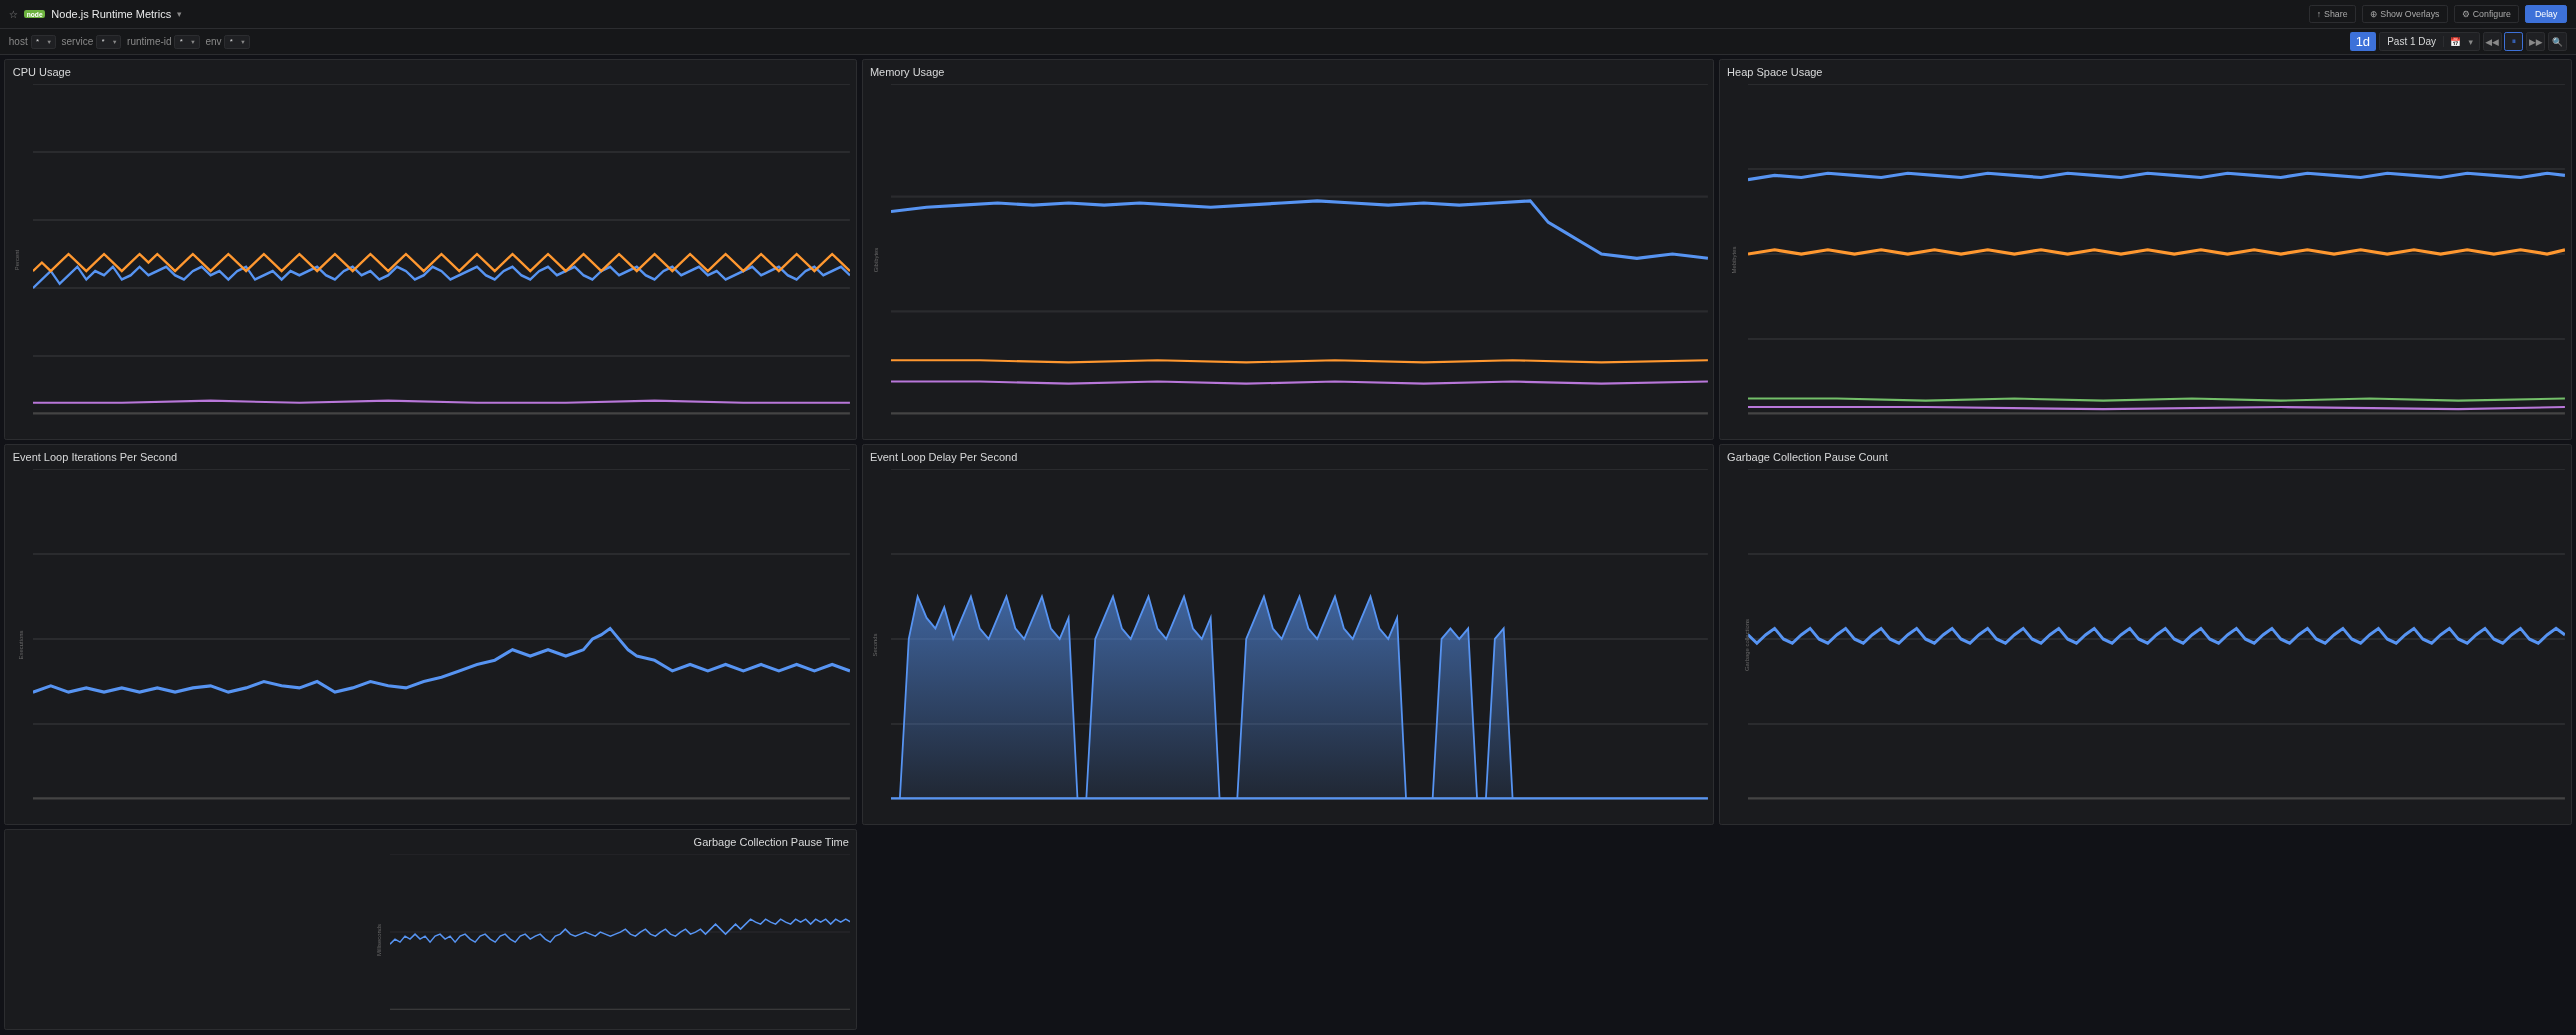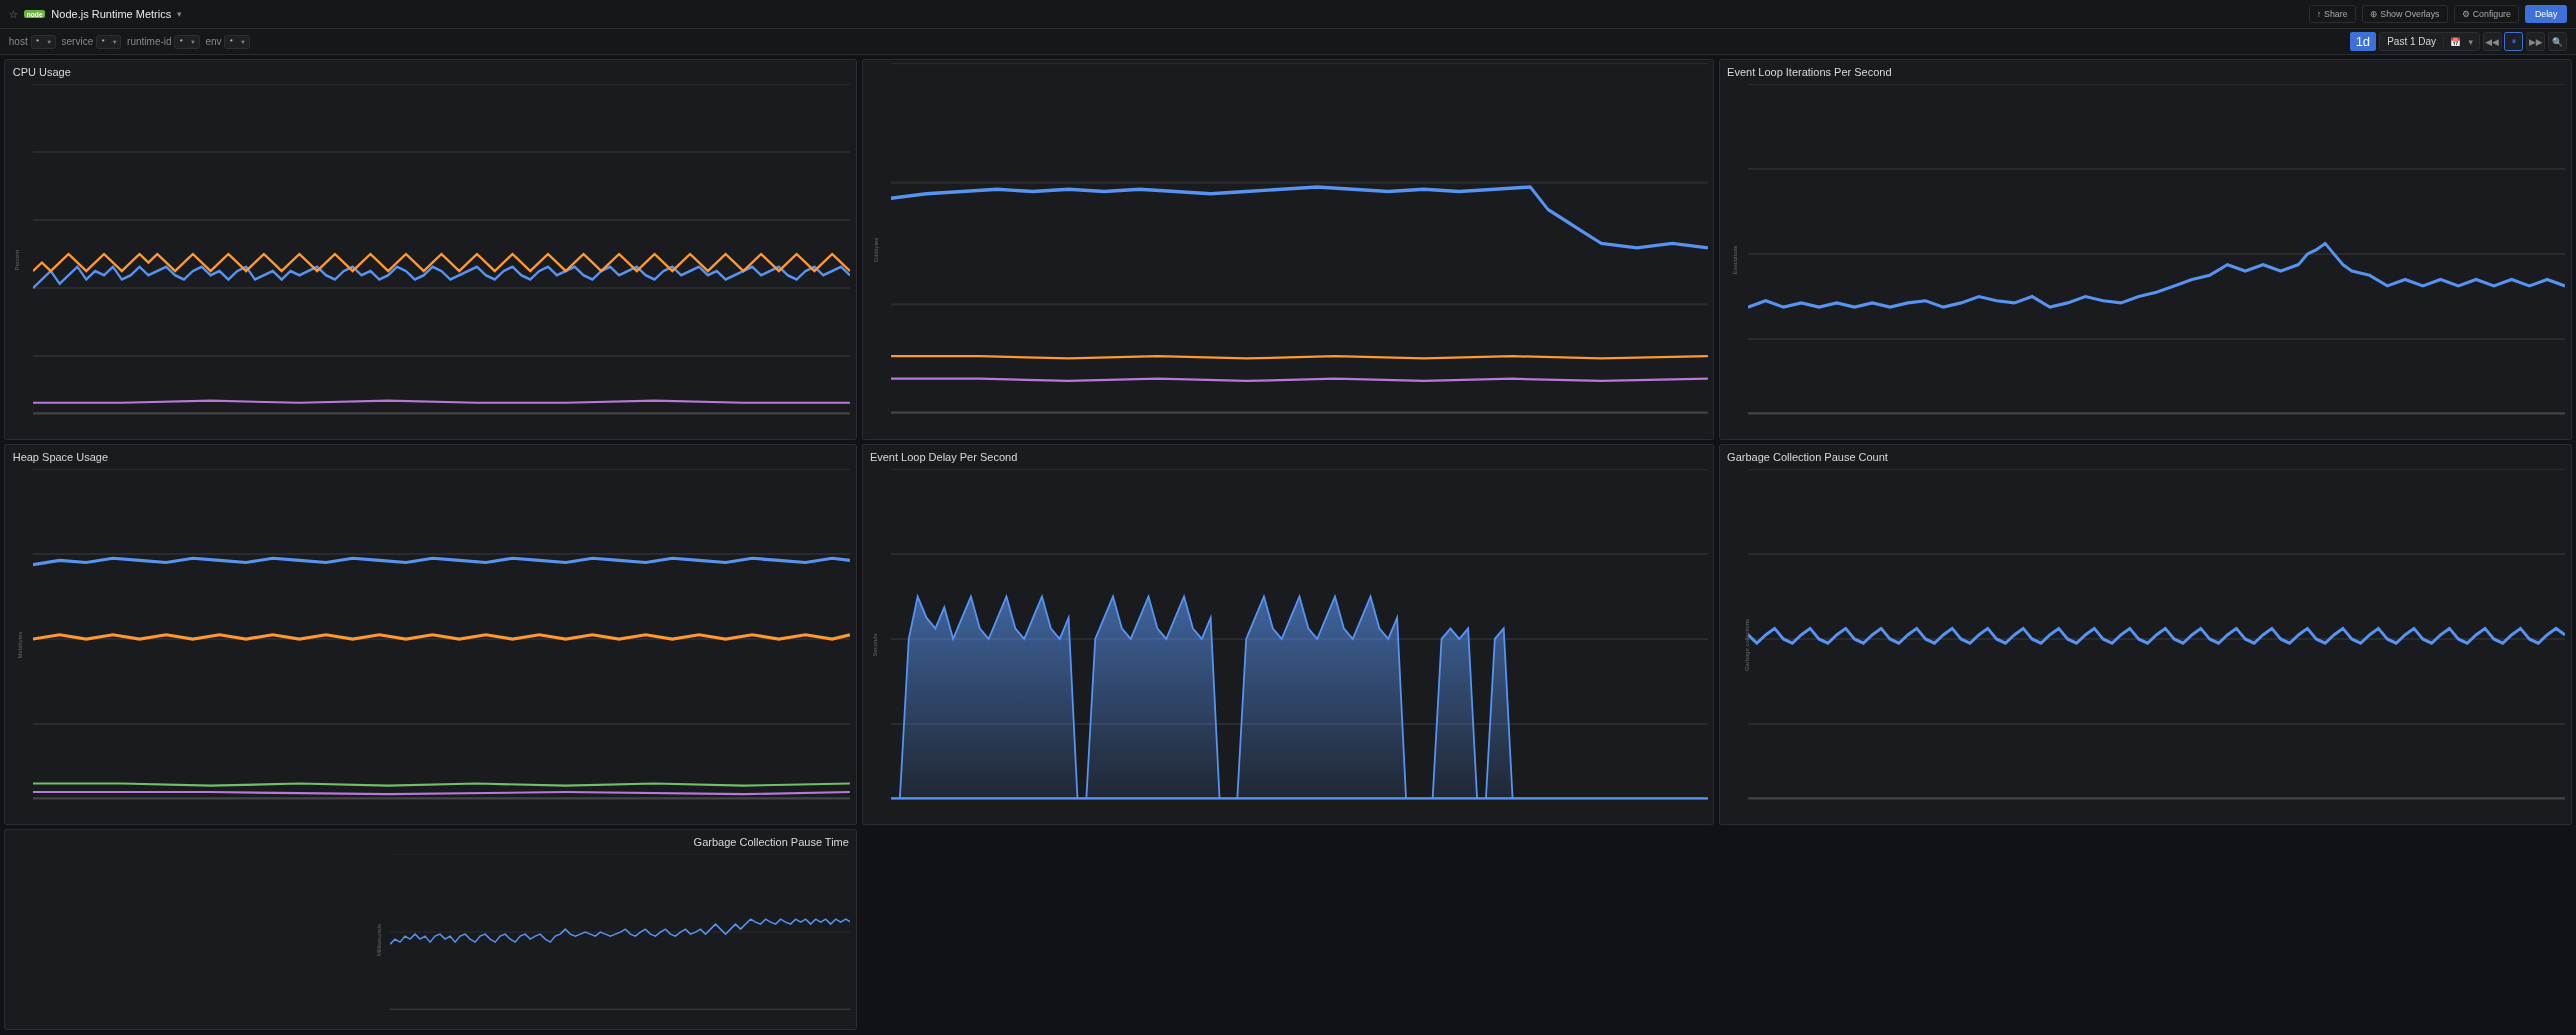--- a/index.html
+++ b/index.html
@@ -364,20 +364,21 @@
 
         <text x="10" y="172" class="x-tick">Tue 5</text>
         <text x="148" y="172" class="x-tick">06:00</text>
         <text x="295" y="172" class="x-tick">12:00</text>
         <text x="430" y="172" class="x-tick">18:00</text>
       </svg>
     </div>
   </div>
 
   <div class="panel">
+    <div class="panel-title">Memory Usage</div>
     <div class="panel-chart">
       <span class="axis-label y-axis-label">Gibibytes</span>
       <svg class="chart" viewBox="0 0 460 160" preserveAspectRatio="none" style="font-size:12px">
         <line x1="0" y1="0" x2="460" y2="0" class="grid-line"></line>
         <line x1="0" y1="53" x2="460" y2="53" class="grid-line"></line>
         <line x1="0" y1="107" x2="460" y2="107" class="grid-line"></line>
         <line x1="0" y1="155" x2="460" y2="155" class="axis-line"></line>
         <text x="-2" y="4" class="y-tick" text-anchor="end">1.5</text>
         <text x="-2" y="57" class="y-tick" text-anchor="end">1</text>
         <text x="-2" y="111" class="y-tick" text-anchor="end">0.5</text>
@@ -386,20 +387,59 @@
         <polyline fill="none" stroke="#5794f2" stroke-width="1.5" points="
           0,60 20,58 40,57 60,56 80,57 100,56 120,57 140,56 160,57 180,58 200,57 220,56 240,55 260,56 280,57 300,56 320,57 340,56 360,55 370,65 380,70 390,75 400,80 420,82 440,80 460,82
         "></polyline>
 
         <polyline fill="none" stroke="#ff9830" stroke-width="1" points="
           0,130 50,130 100,131 150,130 200,131 250,130 300,131 350,130 400,131 460,130
         "></polyline>
 
         <polyline fill="none" stroke="#b877d9" stroke-width="1" points="
           0,140 50,140 100,141 150,140 200,141 250,140 300,141 350,140 400,141 460,140
+        "></polyline>
+        <text x="10" y="172" class="x-tick">Tue 5</text>
+        <text x="148" y="172" class="x-tick">06:00</text>
+        <text x="295" y="172" class="x-tick">12:00</text>
+        <text x="430" y="172" class="x-tick">18:00</text>
+      </svg>
+    </div>
+  </div>
+
+  <div class="panel">
+    <div class="panel-title">Heap Space Usage</div>
+    <div class="panel-chart">
+      <span class="axis-label y-axis-label">Mebibytes</span>
+      <svg class="chart" viewBox="0 0 460 160" preserveAspectRatio="none" style="font-size:12px">
+        <line x1="0" y1="0" x2="460" y2="0" class="grid-line"></line>
+        <line x1="0" y1="40" x2="460" y2="40" class="grid-line"></line>
+        <line x1="0" y1="80" x2="460" y2="80" class="grid-line"></line>
+        <line x1="0" y1="120" x2="460" y2="120" class="grid-line"></line>
+        <line x1="0" y1="155" x2="460" y2="155" class="axis-line"></line>
+        <text x="-2" y="4" class="y-tick" text-anchor="end">256</text>
+        <text x="-2" y="44" class="y-tick" text-anchor="end">192</text>
+        <text x="-2" y="84" class="y-tick" text-anchor="end">128</text>
+        <text x="-2" y="124" class="y-tick" text-anchor="end">64</text>
+        <text x="-2" y="158" class="y-tick" text-anchor="end">0</text>
+
+        <polyline fill="none" stroke="#5794f2" stroke-width="1.5" points="
+          0,45 15,43 30,44 45,42 60,43 75,44 90,42 105,43 120,44 135,42 150,43 165,44 180,42 195,43 210,44 225,42 240,43 255,44 270,42 285,43 300,44 315,42 330,43 345,44 360,42 375,43 390,44 405,42 420,43 435,44 450,42 460,43
+        "></polyline>
+
+        <polyline fill="none" stroke="#ff9830" stroke-width="1.5" points="
+          0,80 15,78 30,80 45,78 60,80 75,78 90,80 105,78 120,80 135,78 150,80 165,78 180,80 195,78 210,80 225,78 240,80 255,78 270,80 285,78 300,80 315,78 330,80 345,78 360,80 375,78 390,80 405,78 420,80 435,78 450,80 460,78
+        "></polyline>
+
+        <polyline fill="none" stroke="#73bf69" stroke-width="1" points="
+          0,148 50,148 100,149 150,148 200,149 250,148 300,149 350,148 400,149 460,148
+        "></polyline>
+
+        <polyline fill="none" stroke="#b877d9" stroke-width="1" points="
+          0,152 100,152 200,153 300,152 400,153 460,152
         "></polyline>
         <text x="10" y="172" class="x-tick">Tue 5</text>
         <text x="148" y="172" class="x-tick">06:00</text>
         <text x="295" y="172" class="x-tick">12:00</text>
         <text x="430" y="172" class="x-tick">18:00</text>
       </svg>
     </div>
   </div>
 
   <div class="panel">
@@ -413,59 +453,20 @@
         <line x1="0" y1="120" x2="460" y2="120" class="grid-line"></line>
         <line x1="0" y1="155" x2="460" y2="155" class="axis-line"></line>
         <text x="-2" y="4" class="y-tick" text-anchor="end">200</text>
         <text x="-2" y="44" class="y-tick" text-anchor="end">150</text>
         <text x="-2" y="84" class="y-tick" text-anchor="end">100</text>
         <text x="-2" y="124" class="y-tick" text-anchor="end">50</text>
         <text x="-2" y="158" class="y-tick" text-anchor="end">0</text>
 
         <polyline fill="none" stroke="#5794f2" stroke-width="1.5" points="
           0,105 10,102 20,105 30,103 40,105 50,103 60,105 70,103 80,105 90,103 100,102 110,105 120,103 130,100 140,102 150,103 160,100 170,105 180,103 190,100 200,102 210,103 220,100 230,98 240,95 250,92 260,90 270,85 280,88 290,85 300,88 310,85 315,80 320,78 325,75 330,80 335,85 340,88 350,90 360,95 370,92 380,95 390,92 400,95 410,92 420,95 430,92 440,95 450,92 460,95
-        "></polyline>
-        <text x="10" y="172" class="x-tick">Tue 5</text>
-        <text x="148" y="172" class="x-tick">06:00</text>
-        <text x="295" y="172" class="x-tick">12:00</text>
-        <text x="430" y="172" class="x-tick">18:00</text>
-      </svg>
-    </div>
-  </div>
-
-  <div class="panel">
-    <div class="panel-title">Heap Space Usage</div>
-    <div class="panel-chart">
-      <span class="axis-label y-axis-label">Mebibytes</span>
-      <svg class="chart" viewBox="0 0 460 160" preserveAspectRatio="none" style="font-size:12px">
-        <line x1="0" y1="0" x2="460" y2="0" class="grid-line"></line>
-        <line x1="0" y1="40" x2="460" y2="40" class="grid-line"></line>
-        <line x1="0" y1="80" x2="460" y2="80" class="grid-line"></line>
-        <line x1="0" y1="120" x2="460" y2="120" class="grid-line"></line>
-        <line x1="0" y1="155" x2="460" y2="155" class="axis-line"></line>
-        <text x="-2" y="4" class="y-tick" text-anchor="end">256</text>
-        <text x="-2" y="44" class="y-tick" text-anchor="end">192</text>
-        <text x="-2" y="84" class="y-tick" text-anchor="end">128</text>
-        <text x="-2" y="124" class="y-tick" text-anchor="end">64</text>
-        <text x="-2" y="158" class="y-tick" text-anchor="end">0</text>
-
-        <polyline fill="none" stroke="#5794f2" stroke-width="1.5" points="
-          0,45 15,43 30,44 45,42 60,43 75,44 90,42 105,43 120,44 135,42 150,43 165,44 180,42 195,43 210,44 225,42 240,43 255,44 270,42 285,43 300,44 315,42 330,43 345,44 360,42 375,43 390,44 405,42 420,43 435,44 450,42 460,43
-        "></polyline>
-
-        <polyline fill="none" stroke="#ff9830" stroke-width="1.5" points="
-          0,80 15,78 30,80 45,78 60,80 75,78 90,80 105,78 120,80 135,78 150,80 165,78 180,80 195,78 210,80 225,78 240,80 255,78 270,80 285,78 300,80 315,78 330,80 345,78 360,80 375,78 390,80 405,78 420,80 435,78 450,80 460,78
-        "></polyline>
-
-        <polyline fill="none" stroke="#73bf69" stroke-width="1" points="
-          0,148 50,148 100,149 150,148 200,149 250,148 300,149 350,148 400,149 460,148
-        "></polyline>
-
-        <polyline fill="none" stroke="#b877d9" stroke-width="1" points="
-          0,152 100,152 200,153 300,152 400,153 460,152
         "></polyline>
         <text x="10" y="172" class="x-tick">Tue 5</text>
         <text x="148" y="172" class="x-tick">06:00</text>
         <text x="295" y="172" class="x-tick">12:00</text>
         <text x="430" y="172" class="x-tick">18:00</text>
       </svg>
     </div>
   </div>
 
   <div class="panel">

